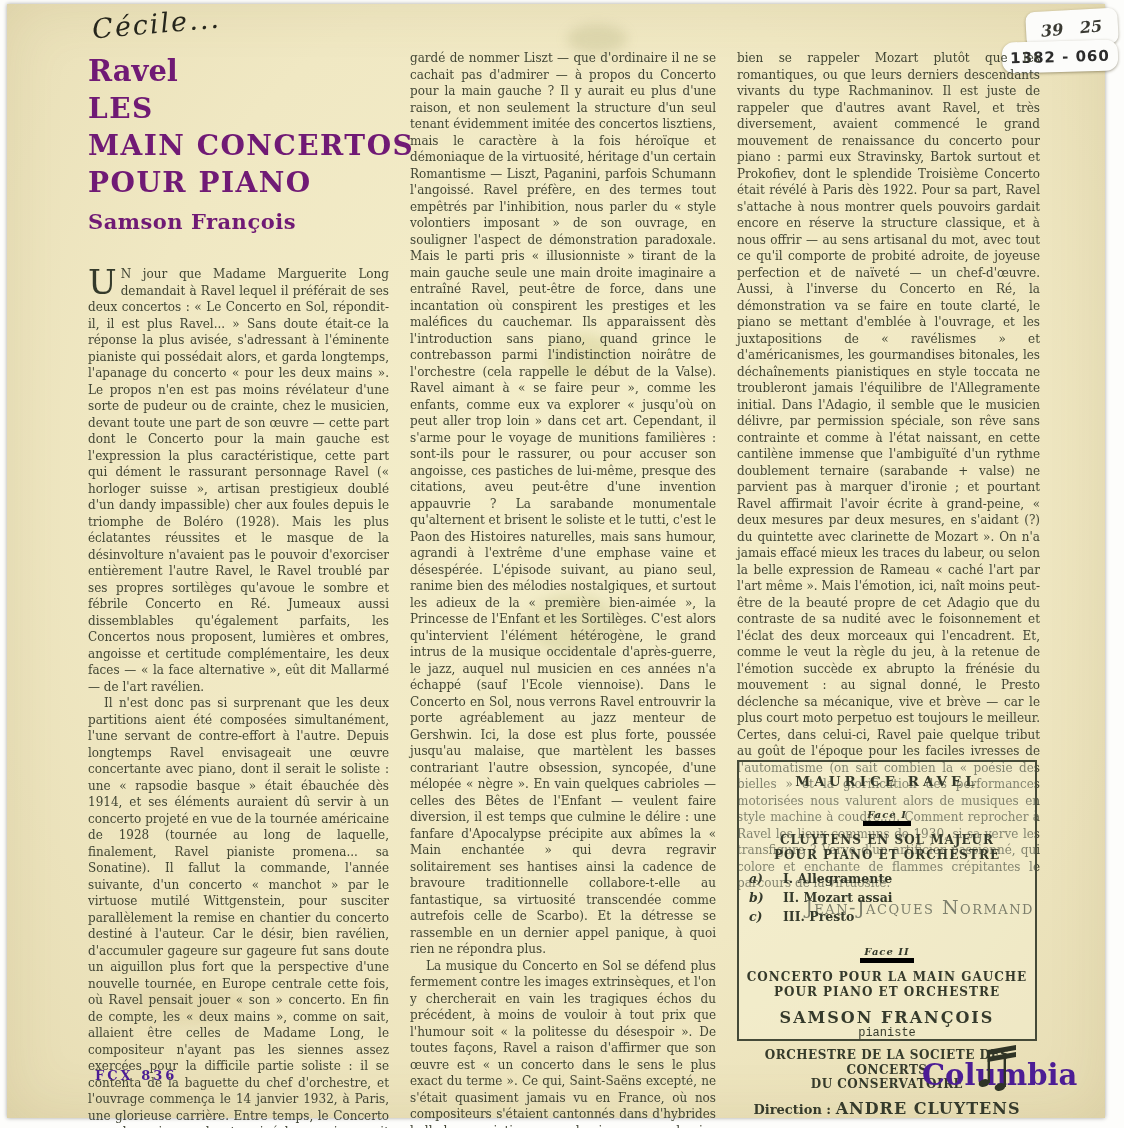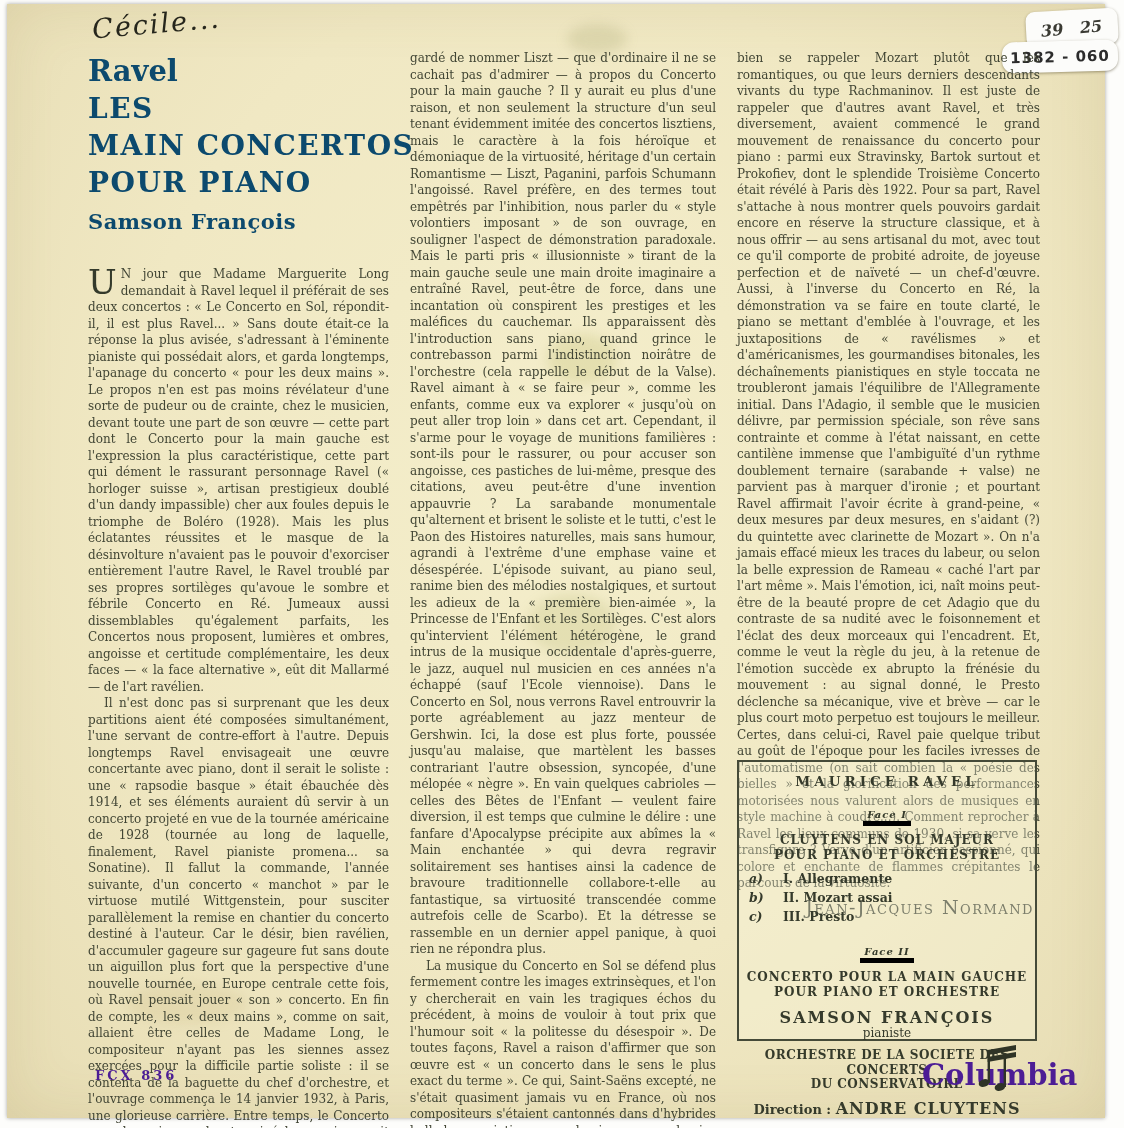--- a/index.html
+++ b/index.html
@@ -25,21 +25,21 @@
     left:1026px;top:10px;width:92px;height:36px;border-radius:9px;transform:rotate(-3deg);
     display:flex;align-items:center;justify-content:center;
   }
   .sticker-price span{font-style:italic;font-weight:bold;font-size:16px;color:#3a3a33;white-space:pre;transform:rotate(-2deg);}
   .sticker-catalog{
     left:1002px;top:41px;width:116px;height:31px;border-radius:12px;transform:rotate(-1.5deg);
     display:flex;align-items:center;justify-content:center;
   }
   .sticker-catalog span{font-family:"DejaVu Sans", sans-serif;font-weight:bold;font-size:15px;color:#2c2c2c;letter-spacing:1px;}
   
-  .title-block{position:absolute;left:88px;top:52px;color:#0c4a6e;}
+  .title-block{position:absolute;left:88px;top:52px;color:#701a75;}
   .title-block .composer{font-size:29px;font-weight:bold;line-height:38px;}
   .title-block .tline{font-size:28px;font-weight:bold;letter-spacing:1.5px;line-height:37px;}
   .title-block .performer{font-size:21px;font-weight:600;margin-top:8px;letter-spacing:.5px;}
   
   .col{
     position:absolute;font-size:12px;line-height:16.5px;color:#414534;
     text-align:justify;
   }
   .col p{margin:0;}
   .col p.indent{text-indent:16px;}
@@ -60,21 +60,21 @@
     color:#353a2b;text-align:center;box-sizing:border-box;padding-top:11px;
   }
   .tb-composer{font-size:13.5px;font-weight:bold;letter-spacing:4px;}
   .tb-face{display:inline-block;font-size:10px;font-weight:bold;font-style:italic;
     border-bottom:5px solid #000000;padding:0 4px 1px;margin-top:20px;letter-spacing:1px;}
   .tb-worktitle{font-size:12px;font-weight:bold;letter-spacing:1px;line-height:14.5px;margin-top:7px;}
   .tb-tracks{margin:7px 0 0 10px;text-align:left;}
   .tb-track{display:flex;font-size:12.5px;font-weight:bold;line-height:19px;}
   .tb-track .letter{font-style:italic;width:34px;}
   .tb-pianist{font-size:16px;font-weight:bold;letter-spacing:2px;margin-top:9px;}
-  .tb-role{font-size:12px;line-height:13px;}
+  .tb-role{font-size:12px;line-height:13px;font-family:Liberation Mono, monospace;}
   .tb-orch{font-size:12px;font-weight:bold;letter-spacing:.5px;line-height:14.5px;margin-top:8px;}
   .tb-dir{font-size:13px;font-weight:bold;margin-top:7px;}
   .tb-dir .cond{font-size:16px;letter-spacing:1px;}
   
   .footer{position:absolute;left:0;top:1056px;width:1124px;height:60px;color:#4c1d95;}
   .f-cat{position:absolute;left:95px;top:12px;font-size:13px;font-weight:bold;letter-spacing:3px;}
   .f-pub{position:absolute;left:196px;top:11px;font-size:13.5px;font-weight:bold;
     letter-spacing:3.5px;word-spacing:9px;}
   .f-brand{position:absolute;left:922px;top:2px;font-size:29px;font-weight:bold;letter-spacing:0px;}
   .f-notes{position:absolute;left:54px;top:-15px;}

